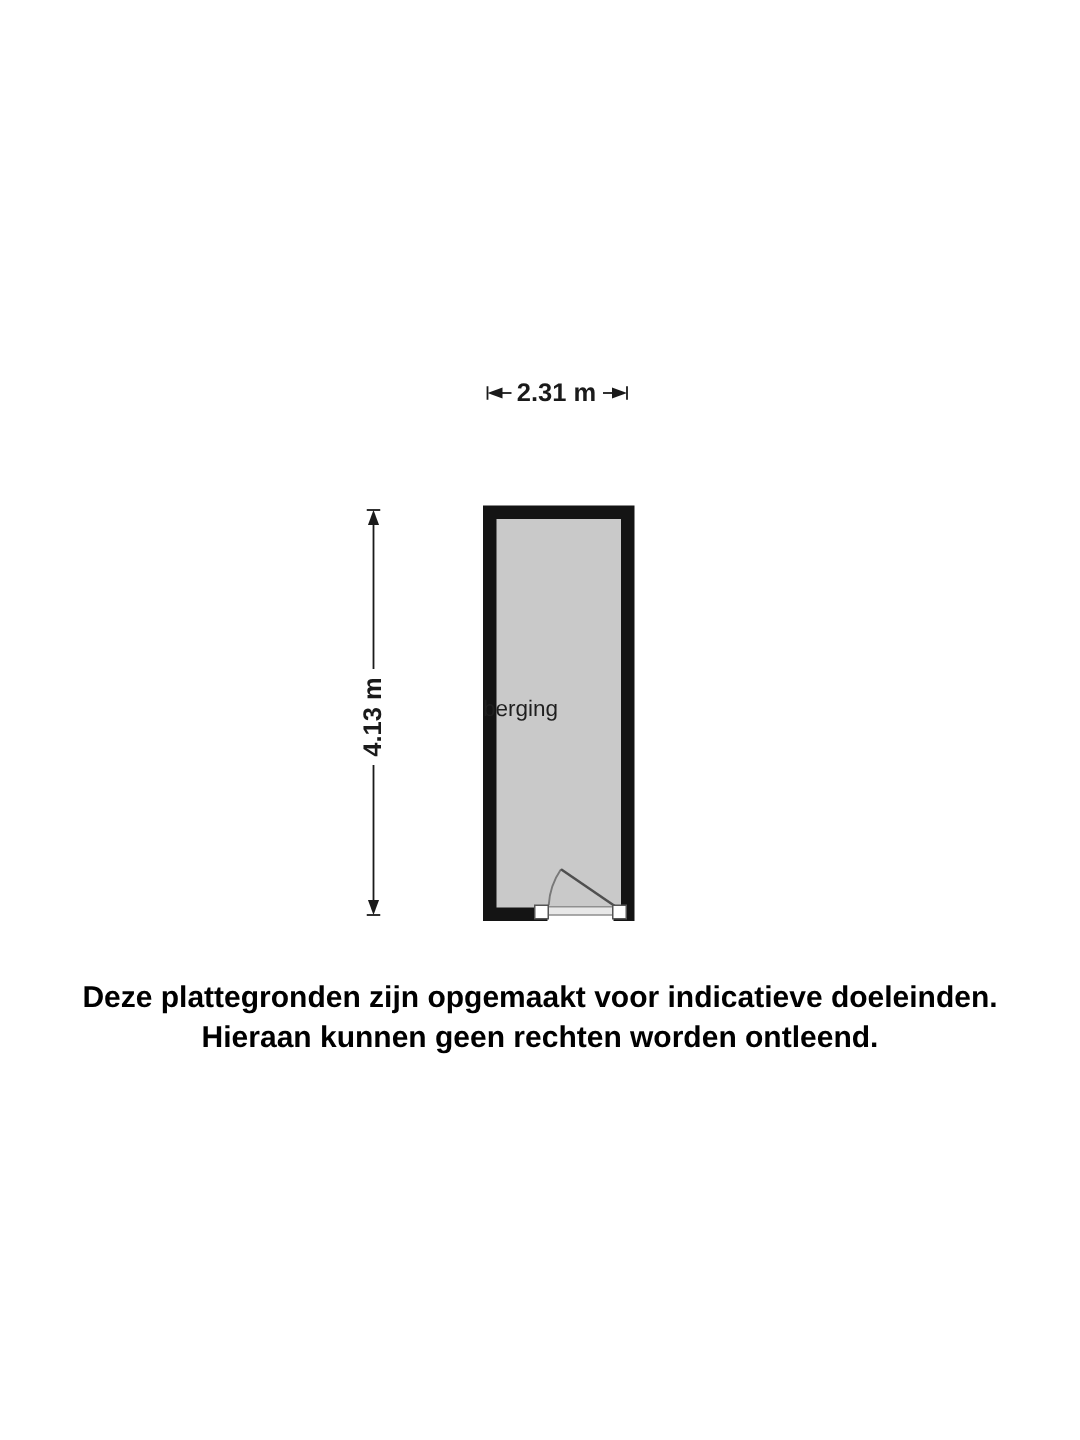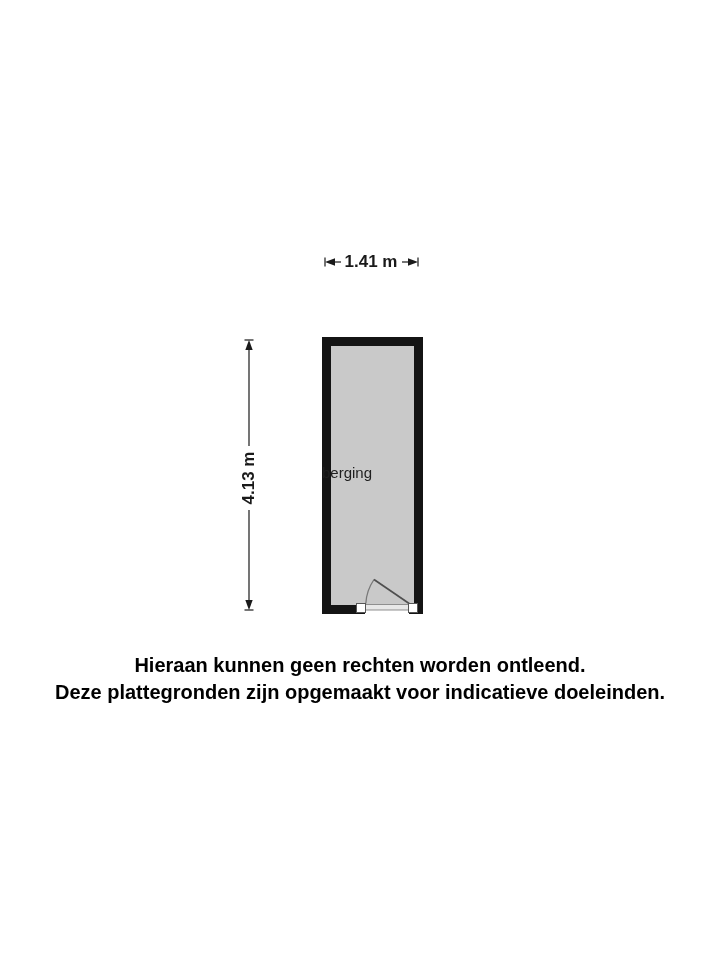--- a/index.html
+++ b/index.html
@@ -65,22 +65,22 @@
     <g>
       <rect class="opening-rect" x="365" y="604" width="44" height="11"></rect>
       <rect class="threshold-rect" x="365.5" y="604.5" width="43" height="5.5"></rect>
       <path class="door-arc" d="M 365.8 603.5 A 47 47 0 0 1 374 579.5"></path>
       <line class="door-leaf" x1="374" y1="579.5" x2="413.5" y2="606.5"></line>
       <rect class="jamb-rect" x="356.5" y="603.5" width="9" height="9"></rect>
       <rect class="jamb-rect" x="408.5" y="603.5" width="9" height="9"></rect>
     </g>
   </svg>
 
-  <div class="dim-label dim-h">1.41 m</div>
+  <div class="dim-label dim-h">2.31 m</div>
   <div class="dim-label dim-v">4.13 m</div>
   <div class="room-label">berging</div>
 
   <div class="disclaimer">
+    <div>Deze plattegronden zijn opgemaakt voor indicatieve doeleinden.</div>
     <div>Hieraan kunnen geen rechten worden ontleend.</div>
-    <div>Deze plattegronden zijn opgemaakt voor indicatieve doeleinden.</div>
   </div>
 
 </div>
 
 </body></html>

